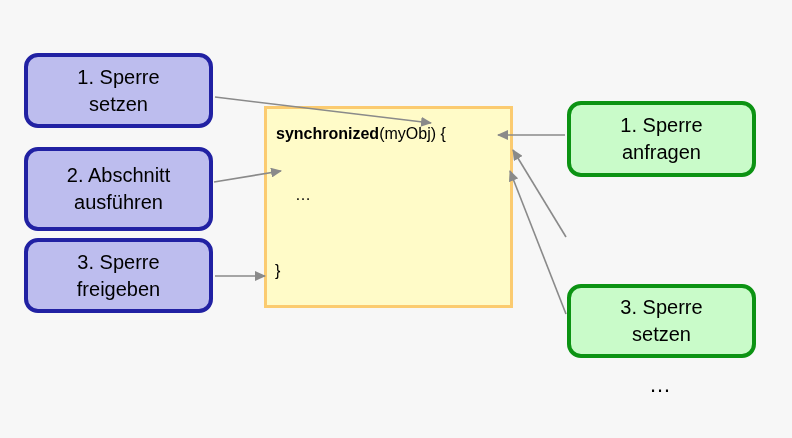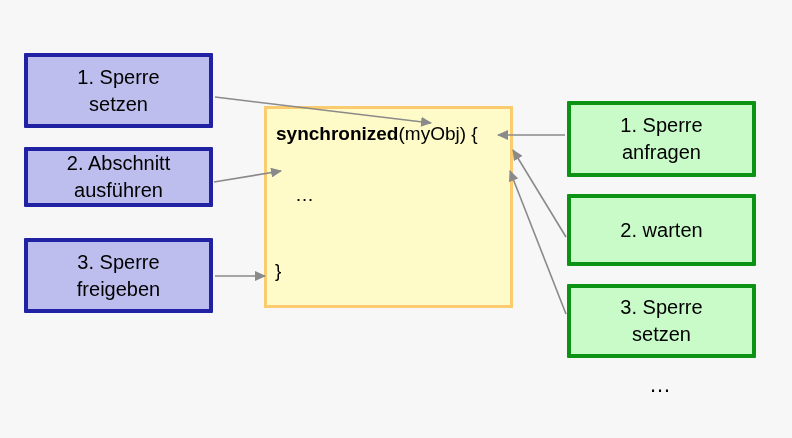--- a/index.html
+++ b/index.html
@@ -8,41 +8,41 @@
     background: var(--background, #f7f7f7);
     font-family: "Liberation Sans", sans-serif;
     color: var(--text, #000);
   }
   .stage { position:relative; width:792px; height:438px; overflow:hidden;
            background: var(--background, #f7f7f7); }
 
   .box {
     position:absolute; display:flex; align-items:center; justify-content:center;
     text-align:center; font-size:20px; line-height:27px; white-space:pre-line;
-    border-radius:1px;
+    border-radius:14px;
   }
   .blue  { left:24px;  width:189px;
            background: var(--left-box-fill, #bdbdee);
            border:4px solid var(--left-box-border, #2121a3); }
   .green { left:567px; width:189px;
            background: var(--right-box-fill, #c9fbc9);
            border:4px solid var(--right-box-border, #0c9313); }
   #lb1 { top:53px;  height:75px; }
-  #lb2 { top:147px; height:60px; }
+  #lb2 { top:147px; height:84px; }
   #lb3 { top:238px; height:75px; }
   #gb1 { top:101px; height:76px; }
   #gb2 { top:194px; height:72px; }
   #gb3 { top:284px; height:74px; }
 
   .codebox {
     position:absolute; left:264px; top:106px; width:249px; height:202px;
     background: var(--code-box-fill, #fffbc8);
     border:3px solid var(--code-box-border, #fbcb70);
   }
-  .codeline { position:absolute; font-size:19px; line-height:24px; white-space:nowrap; }
+  .codeline { position:absolute; font-size:16px; line-height:24px; white-space:nowrap; }
   .kw { font-weight:bold; }
   #cl1 { left:9px;  top:13px; }
   #cl2 { left:26px; top:45px; }
   #cl3 { left:28px; top:74px; }
   #cl4 { left:8px;  top:150px; }
 
   .ellipsis-bottom {
     position:absolute; left:618px; top:372px; width:84px;
     text-align:center; font-size:22px;
   }
@@ -74,23 +74,20 @@
       <span class="kw">synchronized</span><span>(myObj) {</span>
     </div>
     <div class="codeline" id="cl3">…</div>
     <div class="codeline" id="cl4">}</div>
   </div>
 
   <div class="box green" id="gb1">
     <span>1. Sperre
 anfragen</span>
   </div>
-  <div class="box green" id="gb2">
-    <span>2. warten</span>
-  </div>
   <div class="box green" id="gb3">
     <span>3. Sperre
 setzen</span>
   </div>
 
   <div class="ellipsis-bottom">…</div>
 
   <svg class="arrows" width="792" height="438" viewBox="0 0 792 438">
     <defs>
       <marker id="ah" markerUnits="userSpaceOnUse" markerWidth="12" markerHeight="10" refX="10" refY="5" orient="auto">

